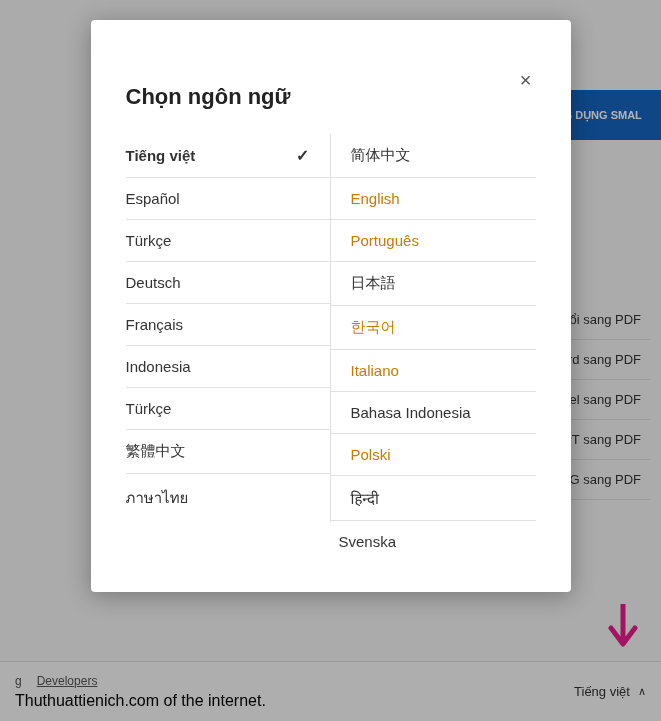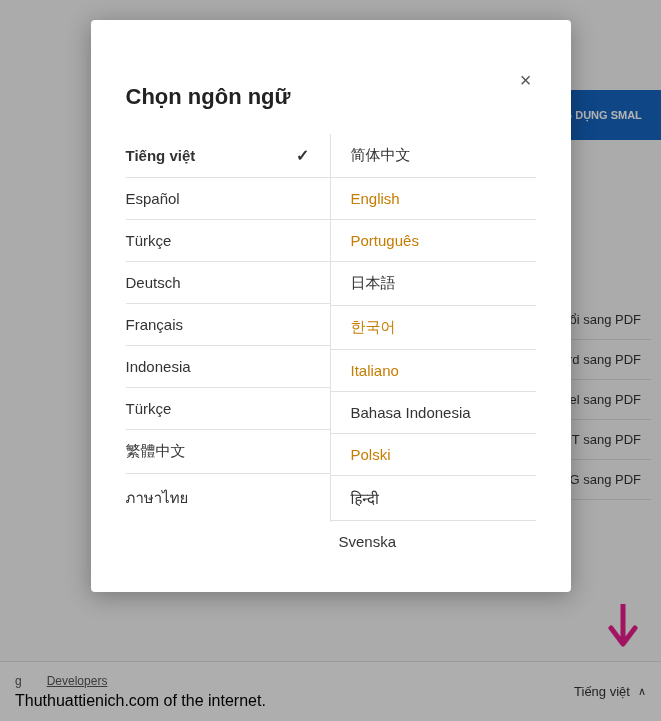--- a/index.html
+++ b/index.html
@@ -82,21 +82,20 @@
     .footer-links {
       display: flex;
       gap: 15px;
       font-size: 12px;
       color: #555;
     }
 
     .footer-links a {
       color: #555;
       text-decoration: none;
-      margin-left: 10px;
     }
 
     .footer-links a.underline {
       text-decoration: underline;
     }
 
     .footer-right {
       display: flex;
       align-items: center;
       gap: 8px;

